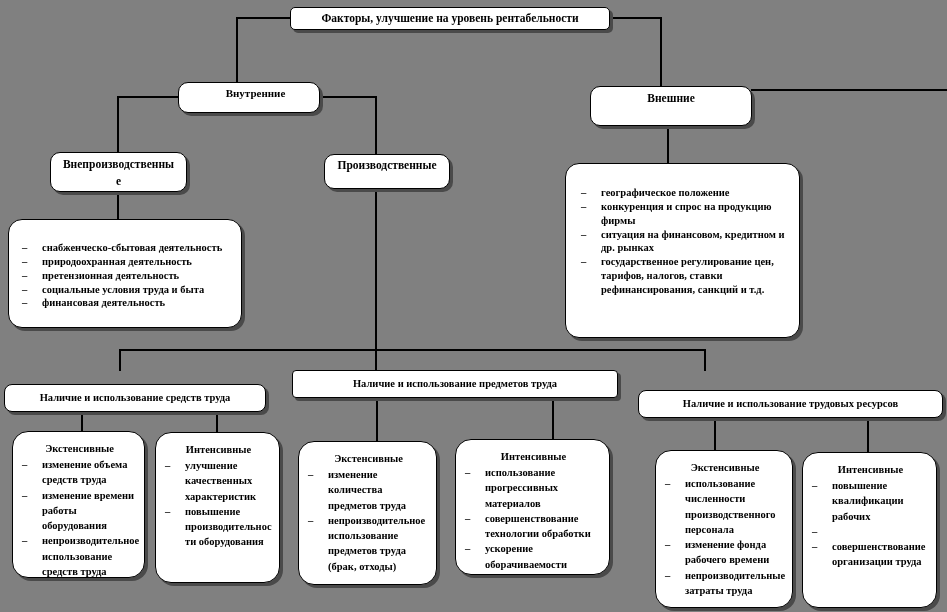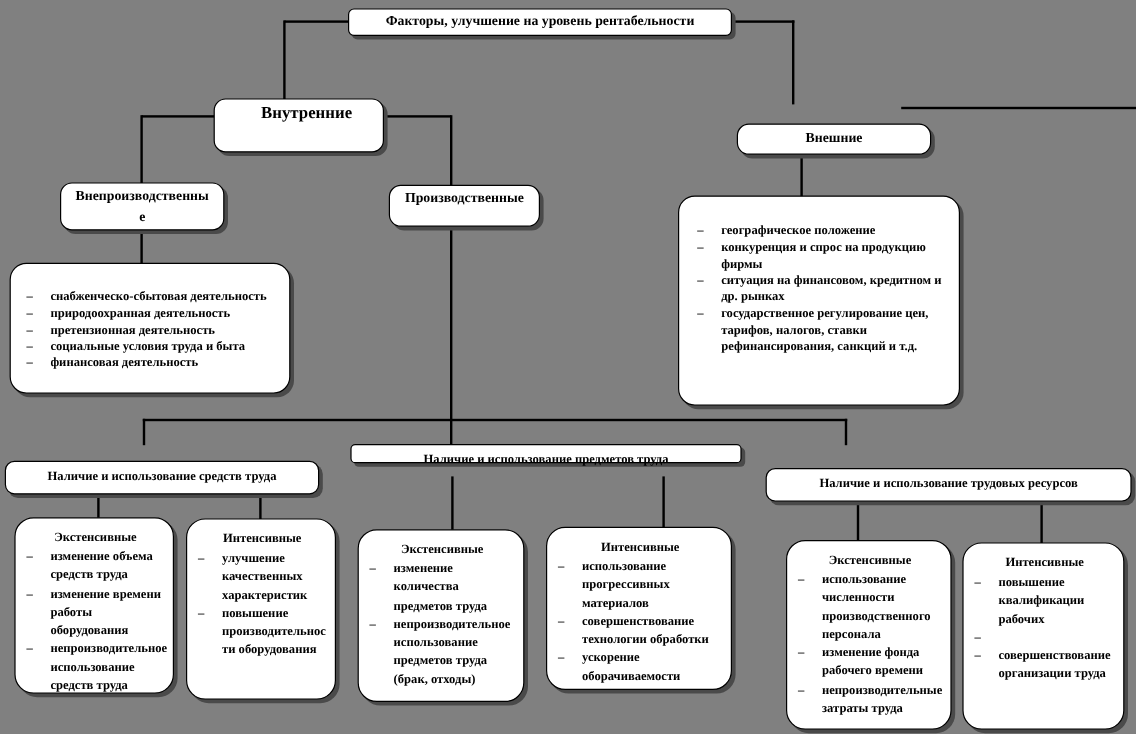--- a/index.html
+++ b/index.html
@@ -10,28 +10,28 @@
   .box{
     position:absolute;background:#fff;border:1.5px solid #000;box-sizing:border-box;
     font-weight:bold;box-shadow:3px 3px 0 #4a4a4a;
   }
   .center{text-align:center;}
   .line{position:absolute;background:#000;}
   .h{height:2px;}
   .v{width:2px;}
   
   #b-title{left:290px;top:7px;width:320px;height:23px;border-radius:5px;font-size:11.5px;line-height:20px;}
-  #b-internal{left:178px;top:82px;width:142px;height:45px;border-radius:10px;font-size:14px;padding-top:4px;padding-left:13px;}
-  #b-external{left:614px;top:86px;width:162px;height:26px;border-radius:10px;font-size:11.5px;padding-top:5px;margin-top:17px;}
+  #b-internal{left:178px;top:82px;width:142px;height:31px;border-radius:10px;font-size:11px;padding-top:4px;padding-left:13px;}
+  #b-external{left:590px;top:86px;width:162px;height:40px;border-radius:10px;font-size:11.5px;padding-top:5px;}
   #b-nonprod{left:50px;top:152px;width:137px;height:40px;border-radius:10px;font-size:11.5px;padding:3px 10px 0 10px;word-break:break-word;line-height:1.45;}
   #b-prod{left:312px;top:154px;width:126px;height:35px;border-radius:10px;font-size:11.5px;padding-top:4px;margin-left:12px;}
   #b-nonprod-list{left:8px;top:219px;width:234px;height:109px;border-radius:14px;padding:21px 6px 4px 10px;font-size:10.5px;line-height:1.32;}
   #b-ext-list{left:565px;top:163px;width:235px;height:175px;border-radius:14px;padding:22px 6px 4px 12px;font-size:10.5px;line-height:1.32;}
   #b-h1{left:4px;top:384px;width:262px;height:28px;border-radius:8px;font-size:10.5px;line-height:25px;}
-  #b-h2{left:292px;top:370px;width:326px;height:16px;border-radius:4px;font-size:10.5px;line-height:25px;}
+  #b-h2{left:292px;top:370px;width:326px;height:28px;border-radius:4px;font-size:10.5px;line-height:25px;}
   #b-h3{left:638px;top:390px;width:305px;height:28px;border-radius:8px;font-size:10.5px;line-height:25px;}
   .gbox{border-radius:16px;font-size:10.5px;line-height:1.45;padding:9px 4px 4px 6px;word-break:break-word;}
   #b-g1e{left:12px;top:431px;width:133px;height:147px;}
   #b-g1i{left:155px;top:432px;width:125px;height:151px;}
   #b-g2e{left:298px;top:441px;width:139px;height:144px;}
   #b-g2i{left:455px;top:439px;width:155px;height:136px;}
   #b-g3e{left:655px;top:450px;width:138px;height:158px;}
   #b-g3i{left:802px;top:452px;width:135px;height:156px;}
   .gbox .glabel{text-align:center;margin-bottom:1px;}
   

